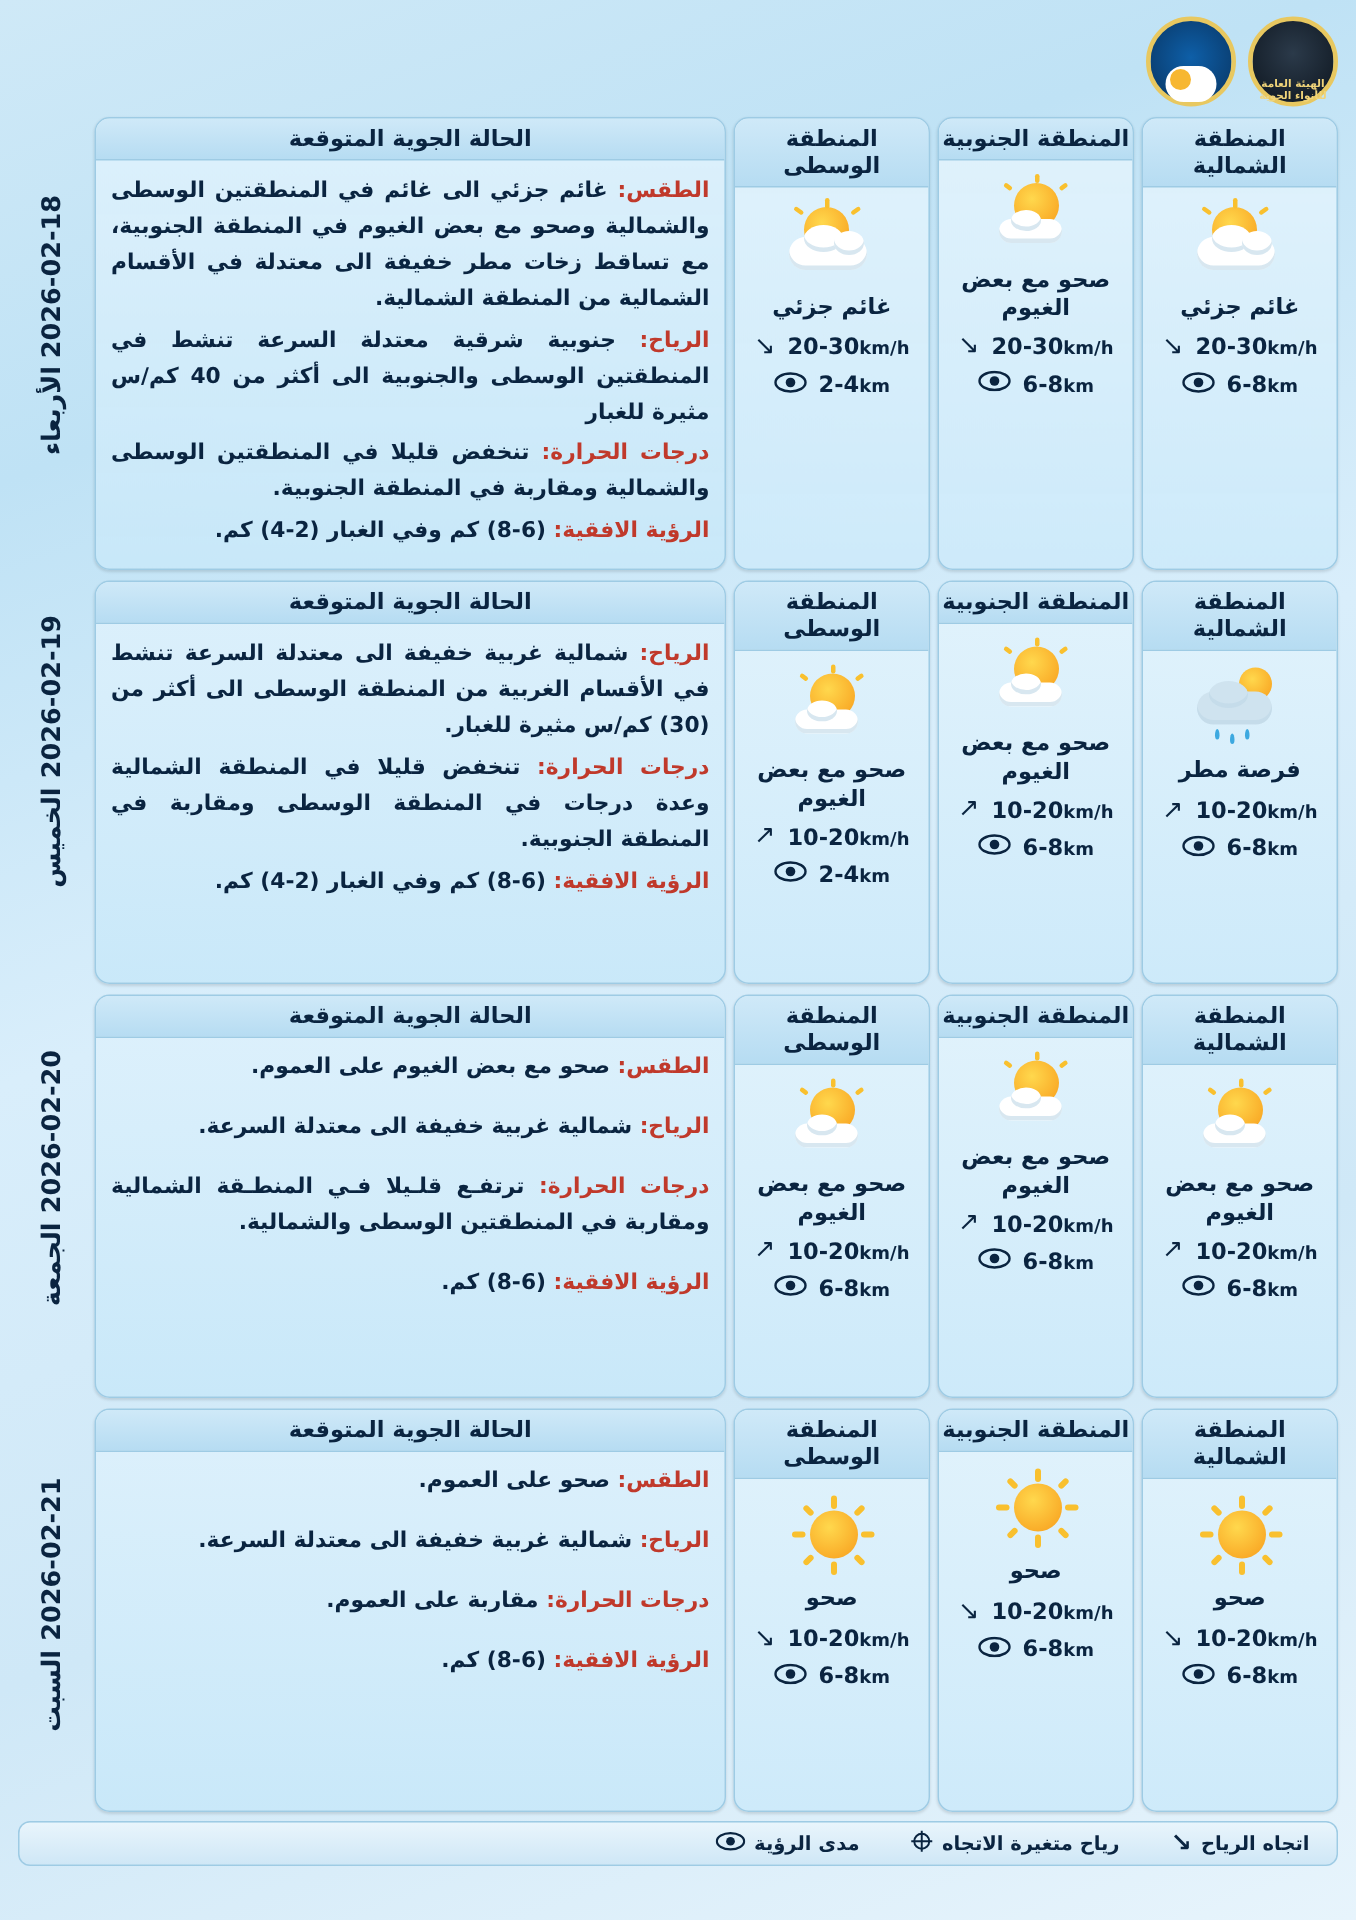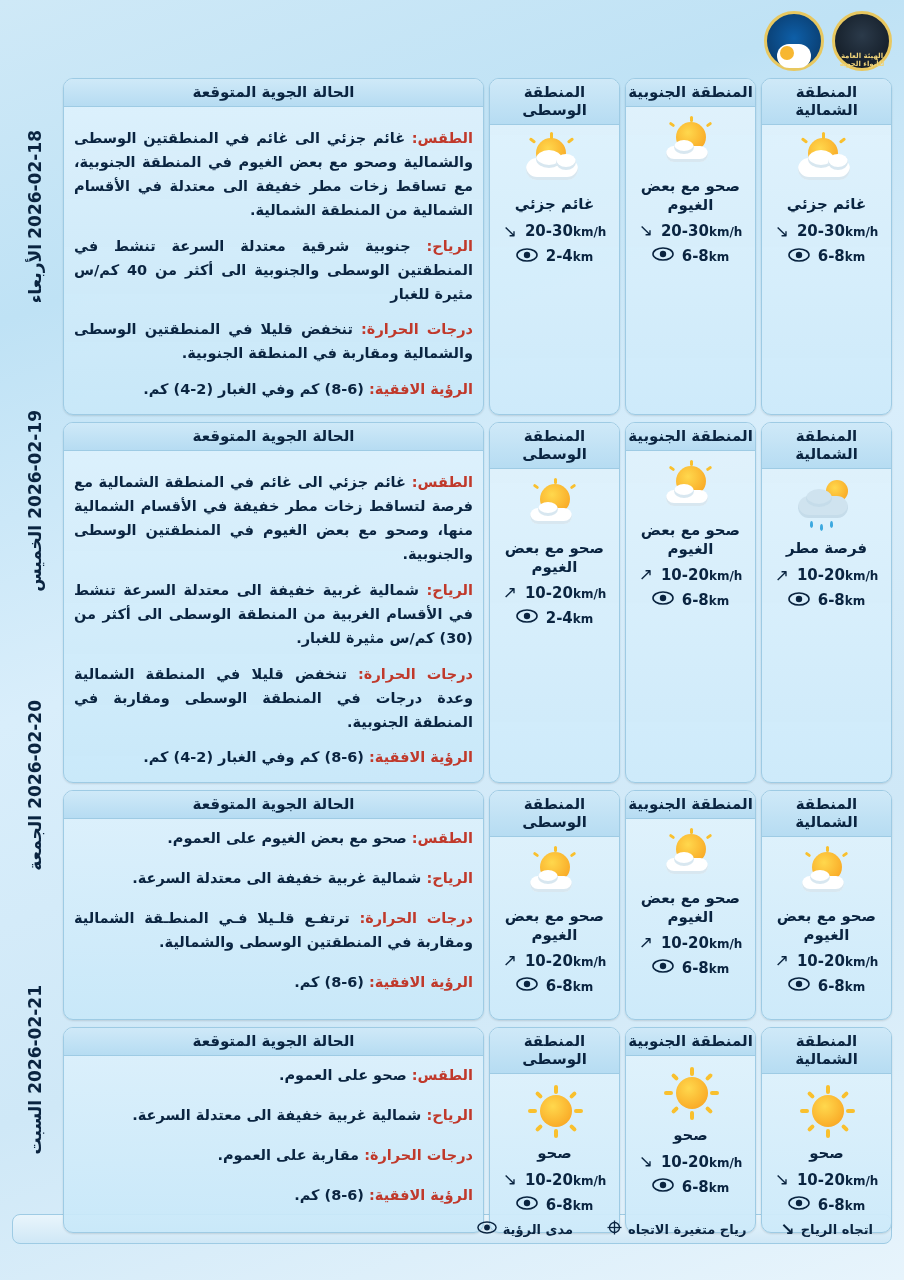--- a/index.html
+++ b/index.html
@@ -205,21 +205,21 @@
   }
   .forecast-body {
     flex: 1;
     padding: 8px 10px;
     text-align: justify;
     font-size: 14.5px;
     line-height: 1.65;
     color: #0a2440;
     font-weight: bold;
   }
-  .forecast-body p { margin: 12px 0 4px 0; }
+  .forecast-body p { margin: 1px 0 4px 0; }
   .forecast-body.spaced p { margin: 0 0 16px 0; }
   .lbl { color: #c0392b; }
 
   
   .footer {
     margin-top: 6px;
     height: 30px;
     background: linear-gradient(180deg, #e9f5fc 0%, #cfe7f6 100%);
     border: 1px solid #9ecbe4;
     border-radius: 8px;
@@ -475,21 +475,20 @@
                     <circle cx="11" cy="7" r="3.2" fill="#0a2440"></circle>
                   </svg>
               </span>
             </div>
           </div>
         </div>
 
         <div class="forecast-card">
           <div class="forecast-head">الحالة الجوية المتوقعة</div>
           <div class="forecast-body">
-            <p><span class="lbl">الطقس:</span> <span>غائم جزئي الى غائم في المنطقة الشمالية مع فرصة لتساقط زخات مطر خفيفة في الأقسام الشمالية منها، وصحو مع بعض الغيوم في المنطقتين الوسطى والجنوبية.</span></p>
             <p><span class="lbl">الرياح:</span> <span>شمالية غربية خفيفة الى معتدلة السرعة تنشط في الأقسام الغربية من المنطقة الوسطى الى أكثر من (30) كم/س مثيرة للغبار.</span></p>
             <p><span class="lbl">درجات الحرارة:</span> <span>تنخفض قليلا في المنطقة الشمالية وعدة درجات في المنطقة الوسطى ومقاربة في المنطقة الجنوبية.</span></p>
             <p><span class="lbl">الرؤية الافقية:</span> <span>(6-8) كم وفي الغبار (2-4) كم.</span></p>
           </div>
         </div>
       </div>
 
       <div class="day-row">
         <div class="region-card">
           <div class="region-head">المنطقة الشمالية</div>

